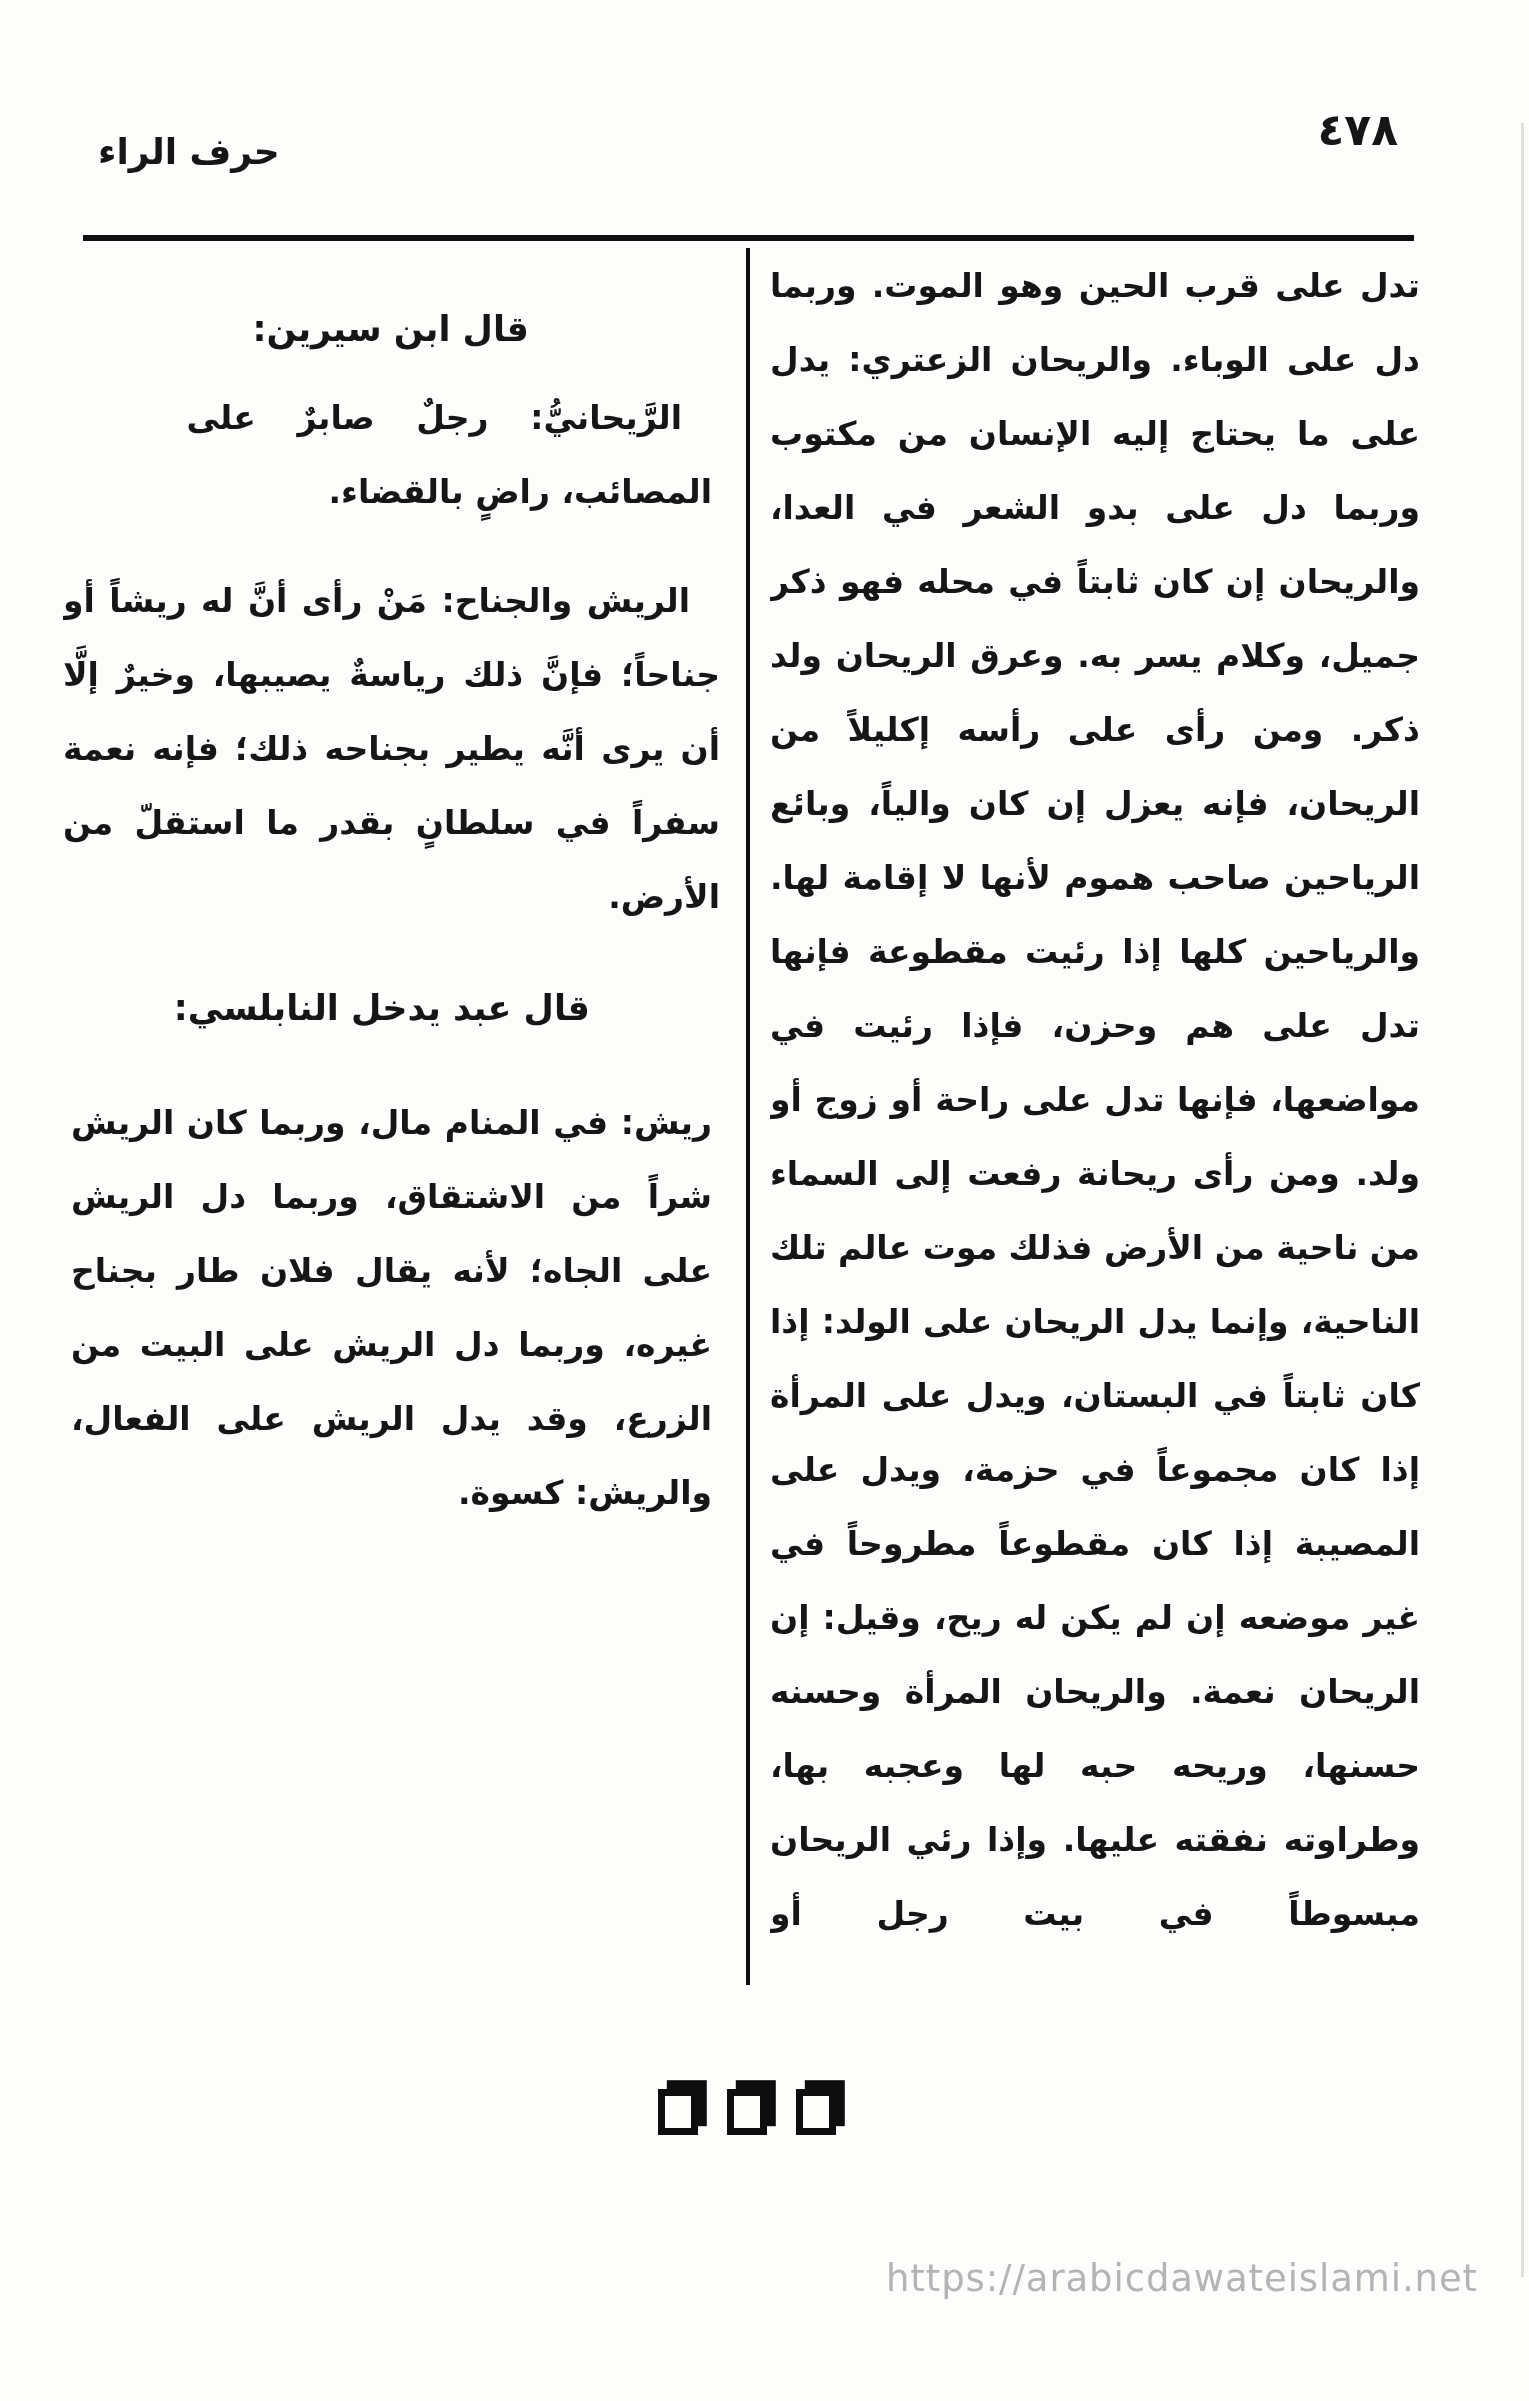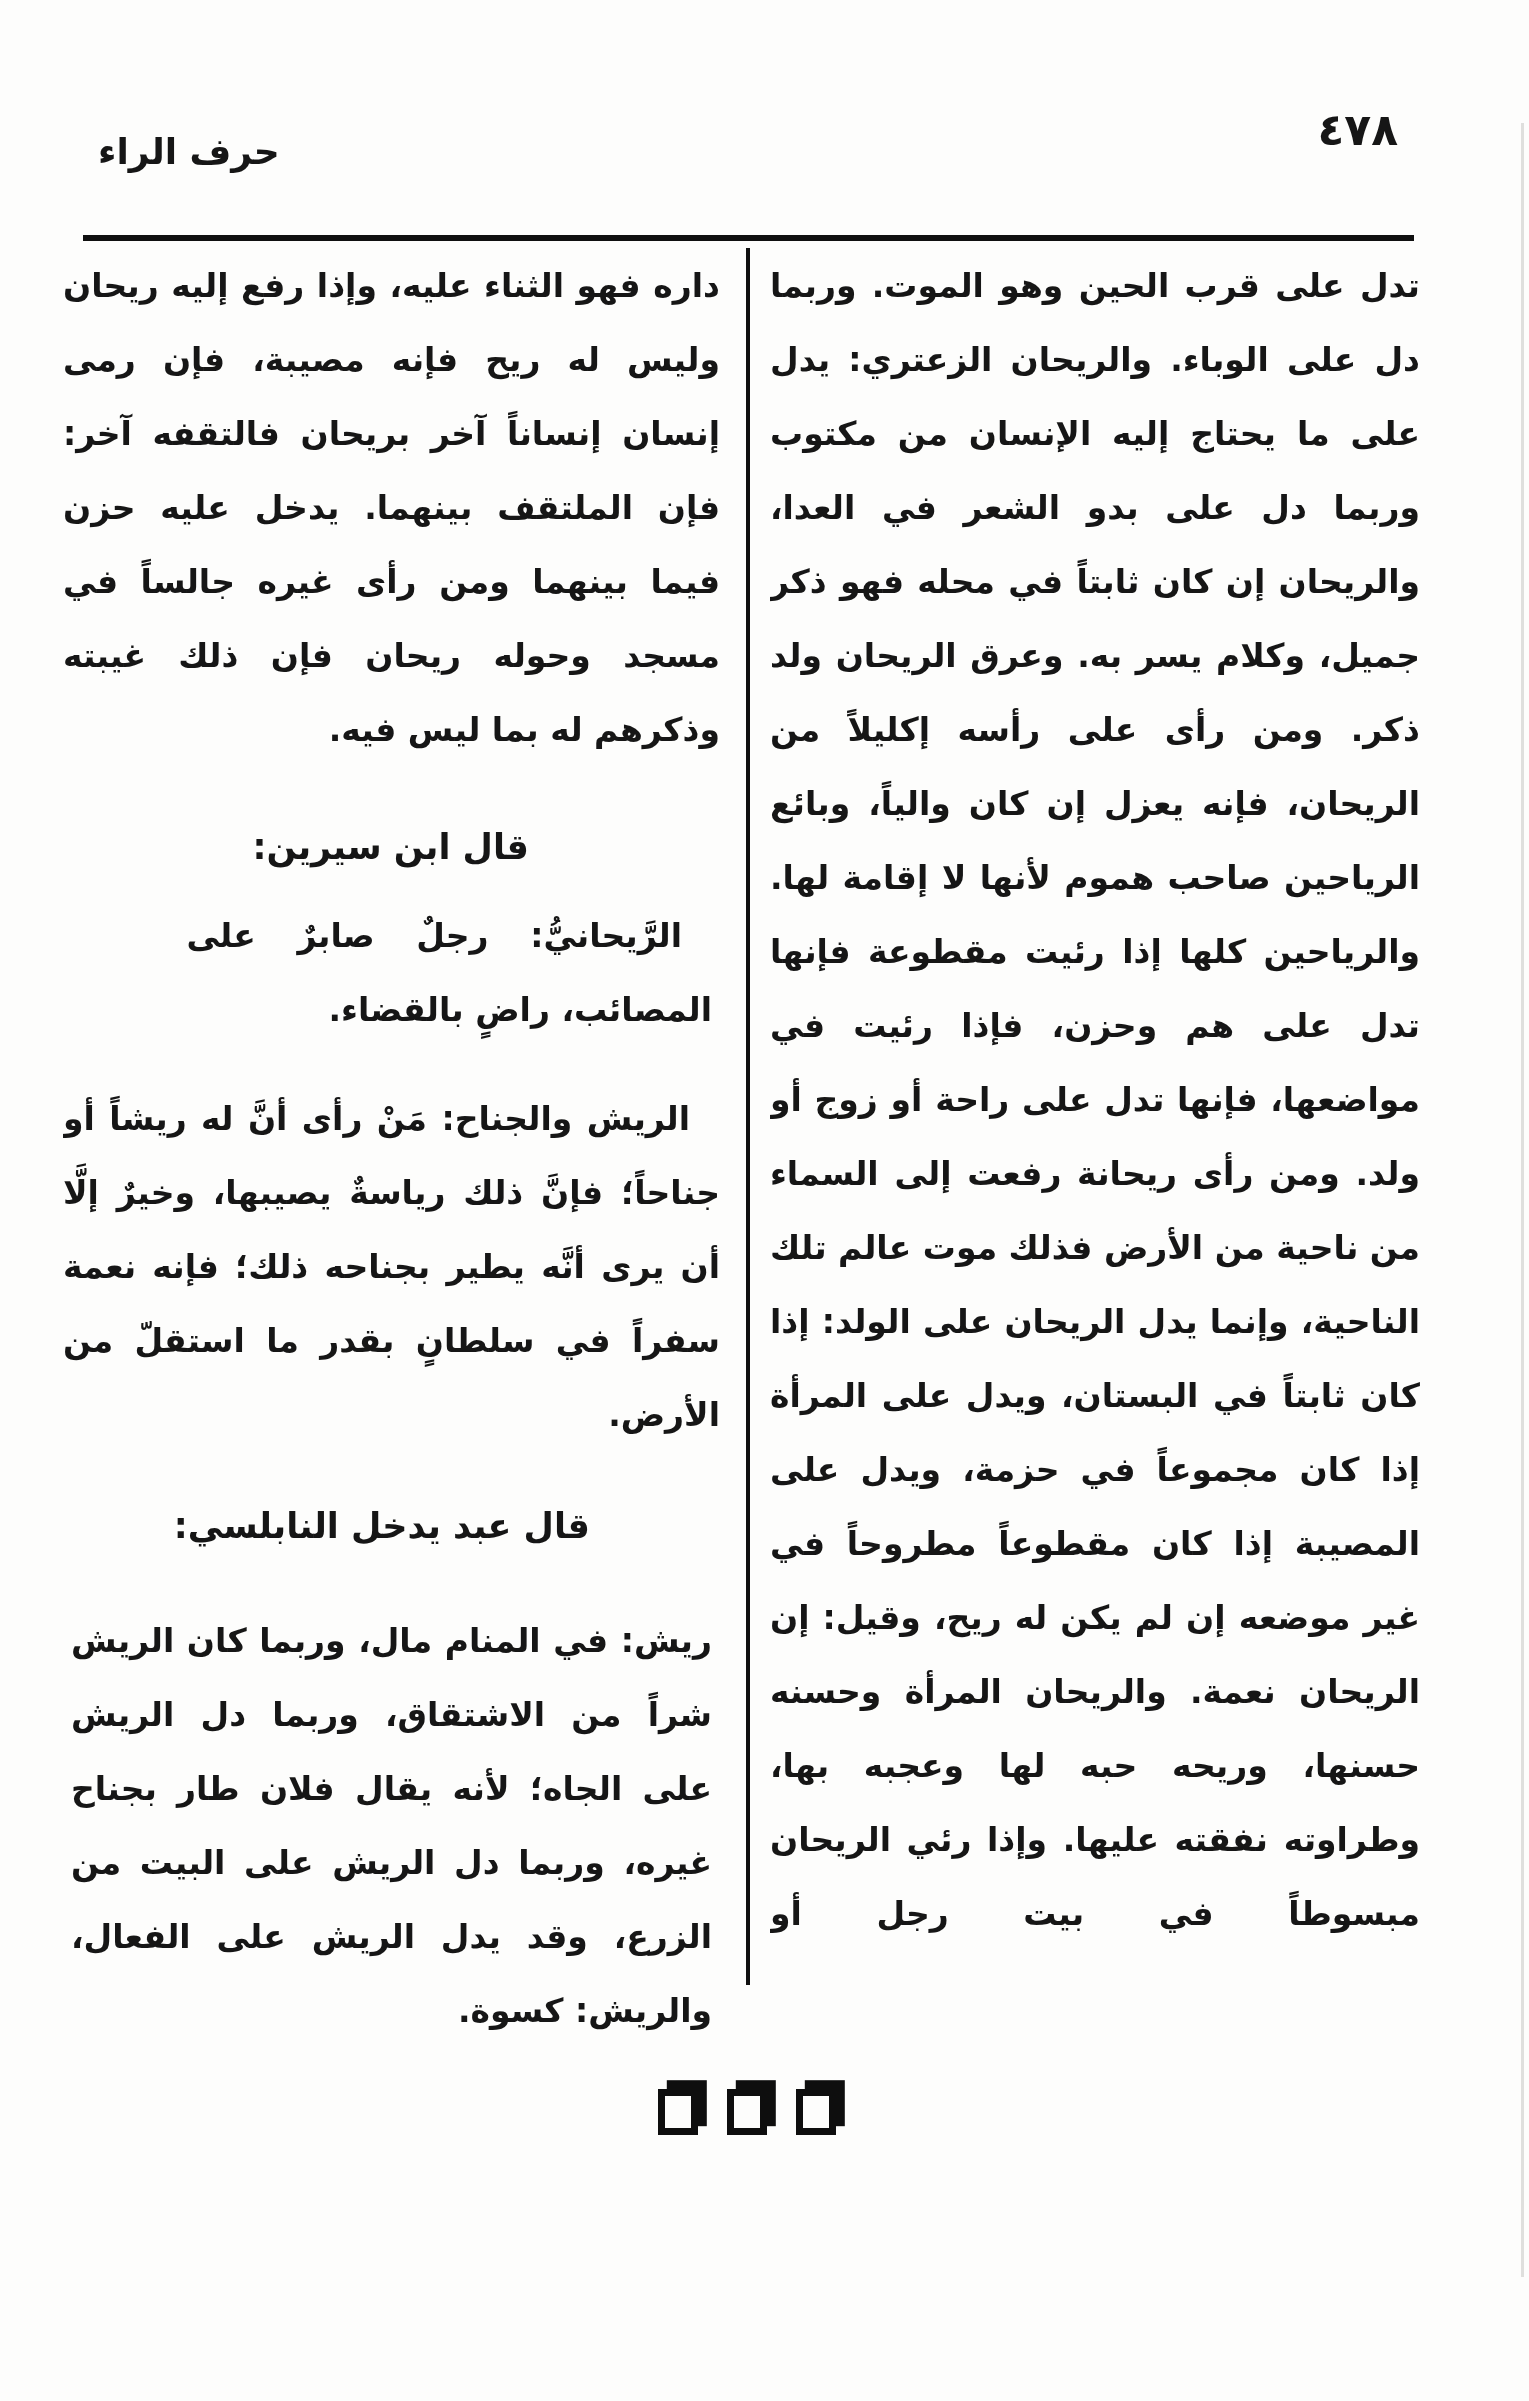--- a/index.html
+++ b/index.html
@@ -96,29 +96,29 @@
   <div class="chapter-title">حرف الراء</div>
   <div class="header-rule"></div>
   <div class="column-divider"></div>
   <div class="scan-edge"></div>
 
   <div class="col col-right">
     <p>تدل على قرب الحين وهو الموت. وربما دل على الوباء. والريحان الزعتري: يدل على ما يحتاج إليه الإنسان من مكتوب وربما دل على بدو الشعر في العدا، والريحان إن كان ثابتاً في محله فهو ذكر جميل، وكلام يسر به. وعرق الريحان ولد ذكر. ومن رأى على رأسه إكليلاً من الريحان، فإنه يعزل إن كان والياً، وبائع الرياحين صاحب هموم لأنها لا إقامة لها. والرياحين كلها إذا رئيت مقطوعة فإنها تدل على هم وحزن، فإذا رئيت في مواضعها، فإنها تدل على راحة أو زوج أو ولد. ومن رأى ريحانة رفعت إلى السماء من ناحية من الأرض فذلك موت عالم تلك الناحية، وإنما يدل الريحان على الولد: إذا كان ثابتاً في البستان، ويدل على المرأة إذا كان مجموعاً في حزمة، ويدل على المصيبة إذا كان مقطوعاً مطروحاً في غير موضعه إن لم يكن له ريح، وقيل: إن الريحان نعمة. والريحان المرأة وحسنه حسنها، وريحه حبه لها وعجبه بها، وطراوته نفقته عليها. وإذا رئي الريحان مبسوطاً في بيت رجل أو</p>
   </div>
 
   <div class="col col-left">
-    <p>داره فهو الثناء عليه، وإذا رفع إليه ريحان وليس له ريح فإنه مصيبة، فإن رمى إنسان إنساناً آخر بريحان فالتقفه آخر: فإن الملتقف بينهما. يدخل عليه حزن فيما بينهما ومن رأى غيره جالساً في مسجد وحوله ريحان فإن ذلك غيبته وذكرهم له بما ليس فيه.</p>
     <p class="speaker-heading h-ibn-sirin">قال ابن سيرين:</p>
     <p class="p-rayhani para-indent">الرَّيحانيُّ: رجلٌ صابرٌ على المصائب، راضٍ بالقضاء.</p>
     <p class="p-feather para-indent">الريش والجناح: مَنْ رأى أنَّ له ريشاً أو جناحاً؛ فإنَّ ذلك رياسةٌ يصيبها، وخيرٌ إلَّا أن يرى أنَّه يطير بجناحه ذلك؛ فإنه نعمة سفراً في سلطانٍ بقدر ما استقلّ من الأرض.</p>
     <p class="speaker-heading h-nabulsi">قال عبد يدخل النابلسي:</p>
     <p class="p-reesh">ريش: في المنام مال، وربما كان الريش شراً من الاشتقاق، وربما دل الريش على الجاه؛ لأنه يقال فلان طار بجناح غيره، وربما دل الريش على البيت من الزرع، وقد يدل الريش على الفعال، والريش: كسوة.</p>
   </div>
 
   <div class="ornament-row">
     <span class="ornament-square"></span>
     <span class="ornament-square"></span>
     <span class="ornament-square"></span>
   </div>
 
+  <div class="watermark">https://arabicdawateislami.net</div>
 
 </div>
 
 
 </body></html>

